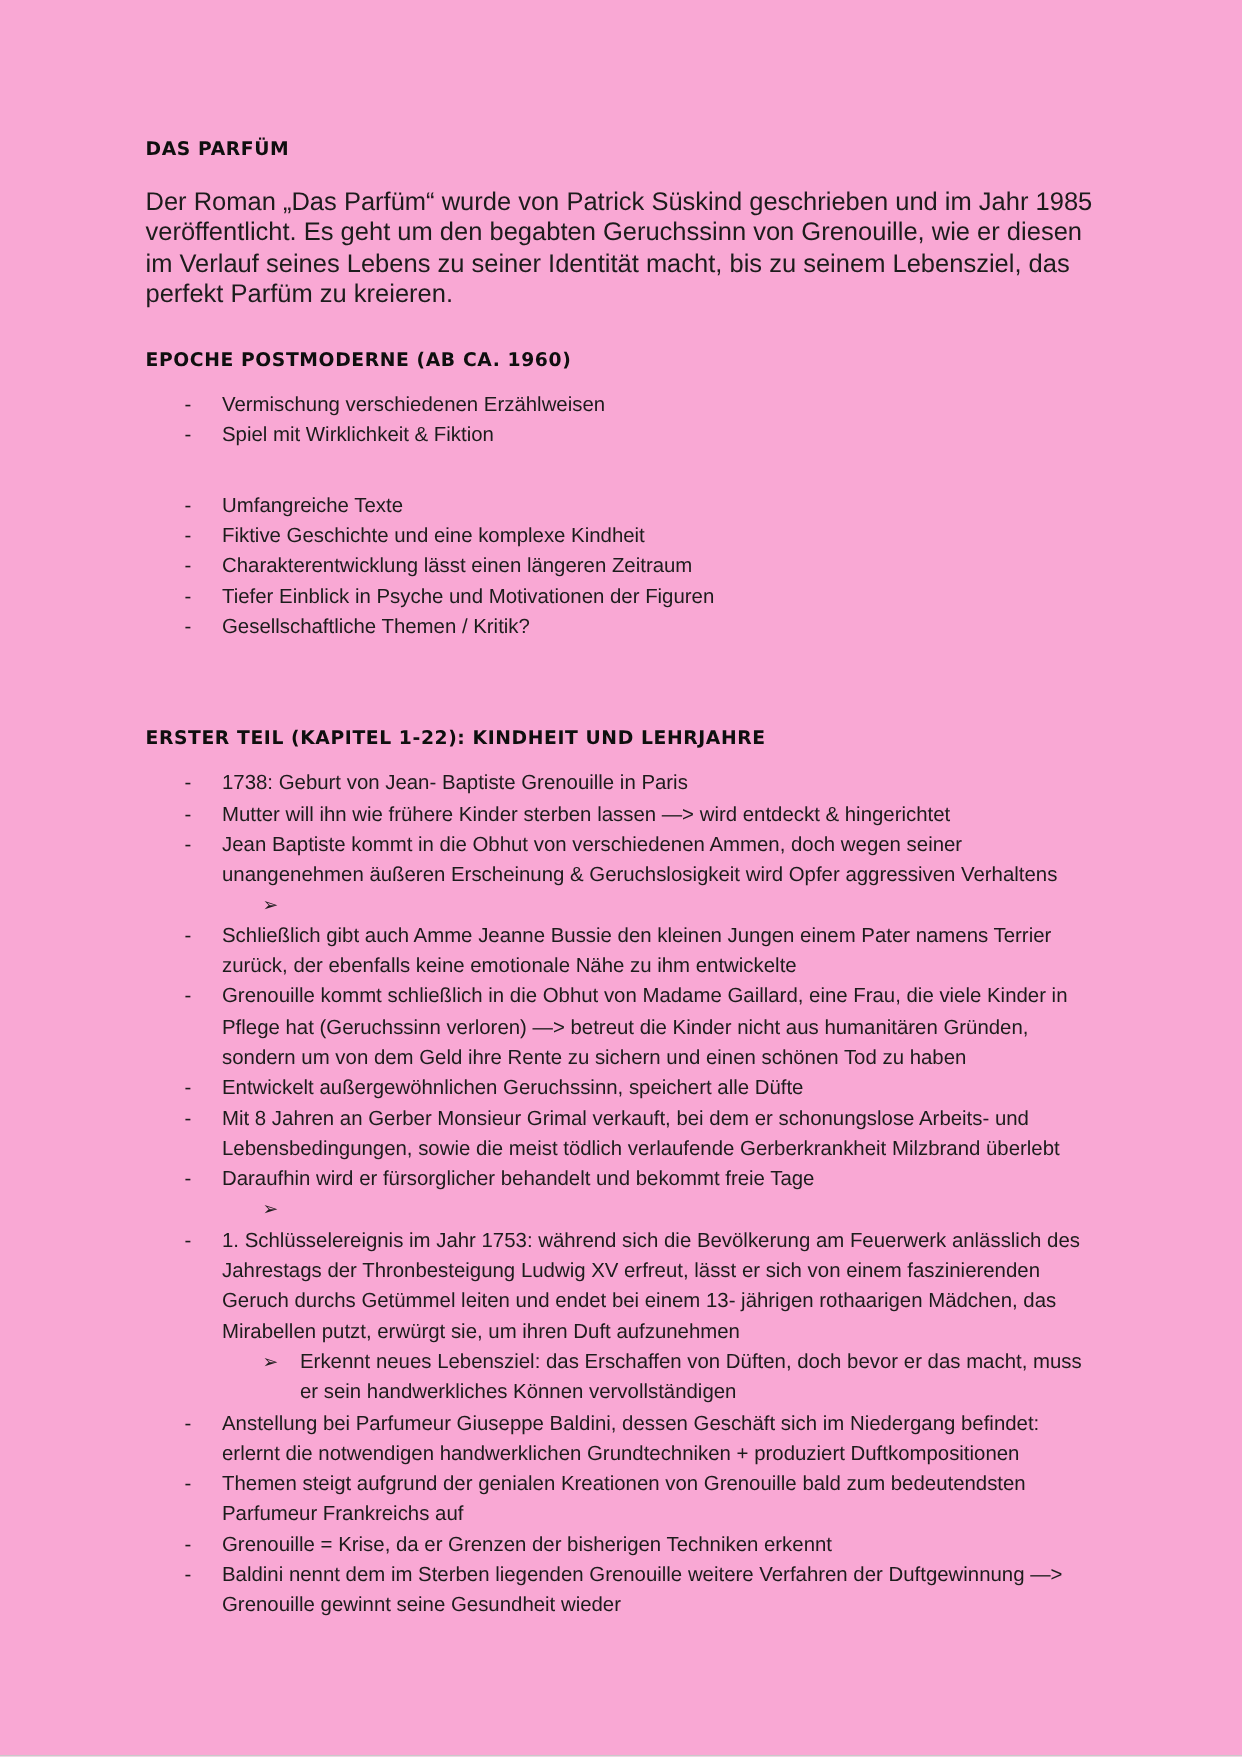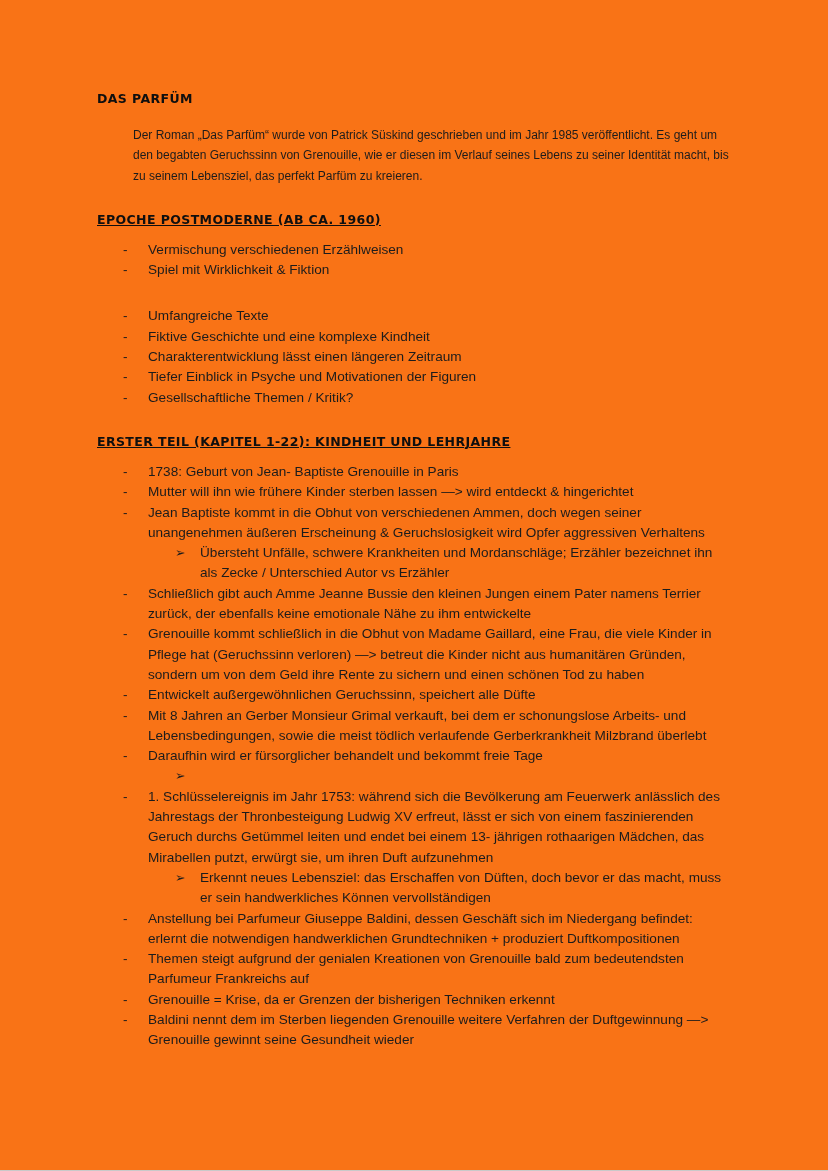--- a/index.html
+++ b/index.html
@@ -2,21 +2,21 @@
 <html><head>
 <meta charset="utf-8">
 <style>
   * { margin: 0; padding: 0; box-sizing: border-box; }
   html, body { background: #ffffff; }
   body { display: flex; justify-content: flex-start; }
 
   .page {
     width: 828px;
     height: 1171px;
-    background: #f97316;
+    background: #f9a8d4;
     padding: 91px 97px 30px 97px;
     font-family: "Liberation Sans", sans-serif;
     color: #1c1c1c;
     border-bottom: 1px solid #c9c9c9;
     overflow: hidden;
     position: relative;
   }
 
   
   .hand-heading {
@@ -25,31 +25,30 @@
     font-weight: 700;
     font-size: 12.5px;
     letter-spacing: 0.4px;
     color: #0f0f0f;
   }
 
   .title { margin-bottom: 0; }
 
   .intro {
     margin-top: 19px;
-    font-size: 12px;
+    font-size: 17px;
     line-height: 20.3px;
     color: #1c1c1c;
     max-width: 648px;
-    margin-left: 36px;
   }
 
   .doc-section { margin-top: 26px; }
-  .doc-section .hand-heading { margin-bottom: 13px; text-decoration: underline; }
+  .doc-section .hand-heading { margin-bottom: 13px; }
   
-  #sections > section:last-child { margin-top: 26px; }
+  #sections > section:last-child { margin-top: 56px; }
 
   .item-list { max-width: 648px; }
 
   .item {
     display: flex;
     font-size: 13.6px;
     line-height: 20.3px;
     color: #1c1c1c;
   }
   .item .marker { flex: 0 0 auto; }
@@ -117,21 +116,20 @@
           <div class="item level1">
             <span class="marker">-</span>
             <span class="text">Mutter will ihn wie frühere Kinder sterben lassen —&gt; wird entdeckt &amp; hingerichtet</span>
           </div>
           <div class="item level1">
             <span class="marker">-</span>
             <span class="text">Jean Baptiste kommt in die Obhut von verschiedenen Ammen, doch wegen seiner unangenehmen äußeren Erscheinung &amp; Geruchslosigkeit wird Opfer aggressiven Verhaltens</span>
           </div>
           <div class="item level2">
             <span class="marker">➢</span>
-            <span class="text">Übersteht Unfälle, schwere Krankheiten und Mordanschläge; Erzähler bezeichnet ihn als Zecke / Unterschied Autor vs Erzähler</span>
           </div>
           <div class="item level1">
             <span class="marker">-</span>
             <span class="text">Schließlich gibt auch Amme Jeanne Bussie den kleinen Jungen einem Pater namens Terrier zurück, der ebenfalls keine emotionale Nähe zu ihm entwickelte</span>
           </div>
           <div class="item level1">
             <span class="marker">-</span>
             <span class="text">Grenouille kommt schließlich in die Obhut von Madame Gaillard, eine Frau, die viele Kinder in Pflege hat (Geruchssinn verloren) —&gt; betreut die Kinder nicht aus humanitären Gründen, sondern um von dem Geld ihre Rente zu sichern und einen schönen Tod zu haben</span>
           </div>
           <div class="item level1">

